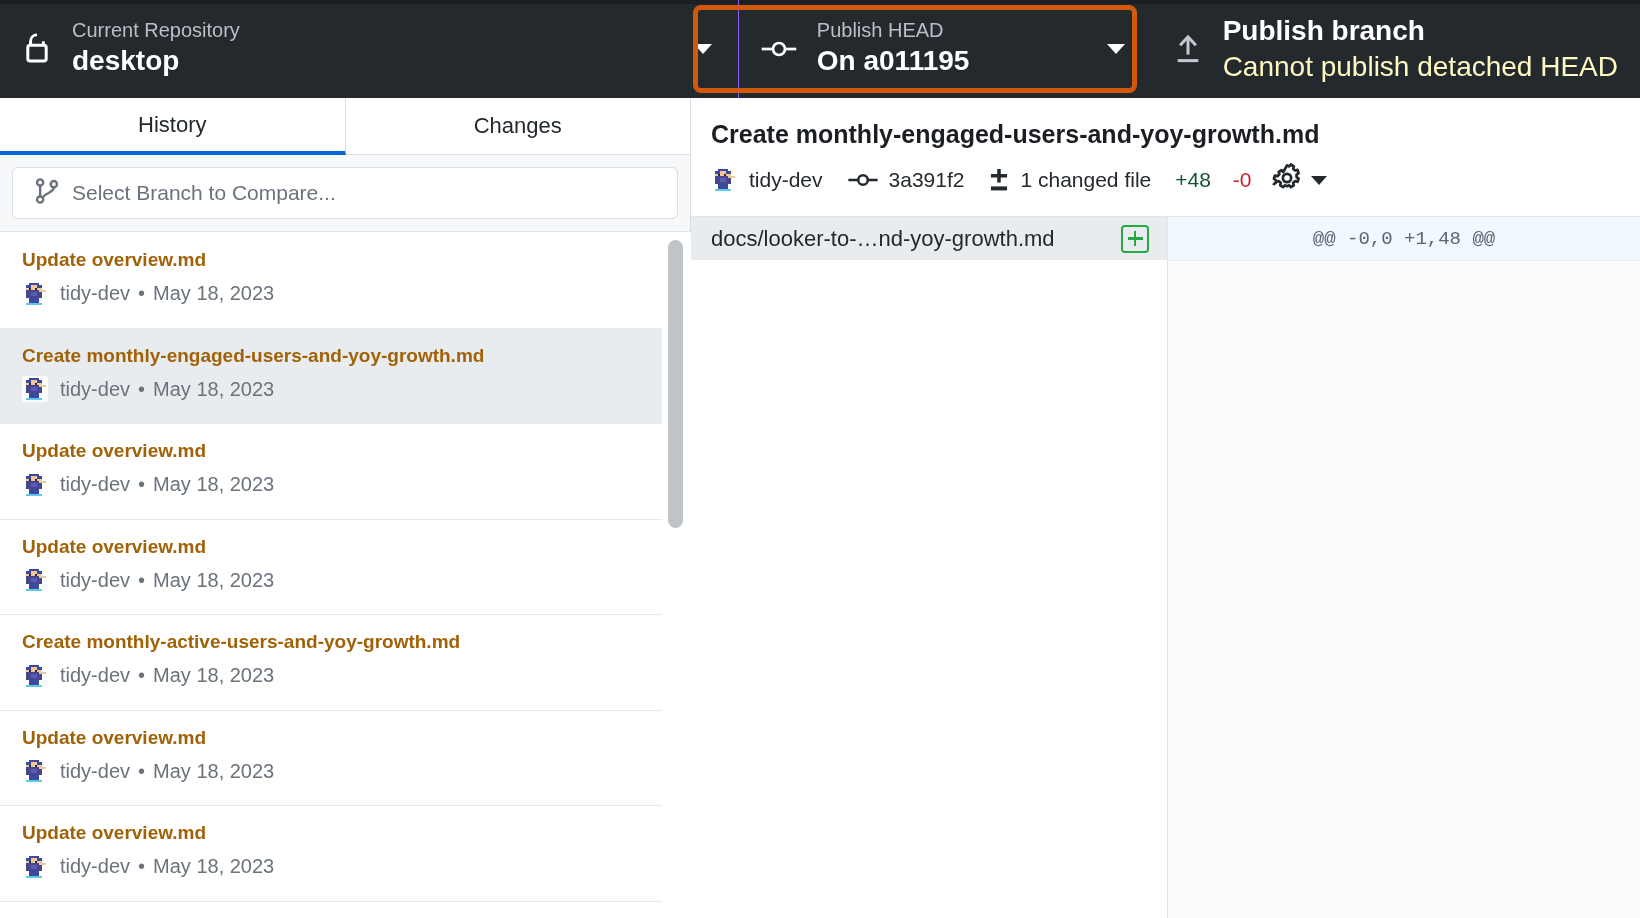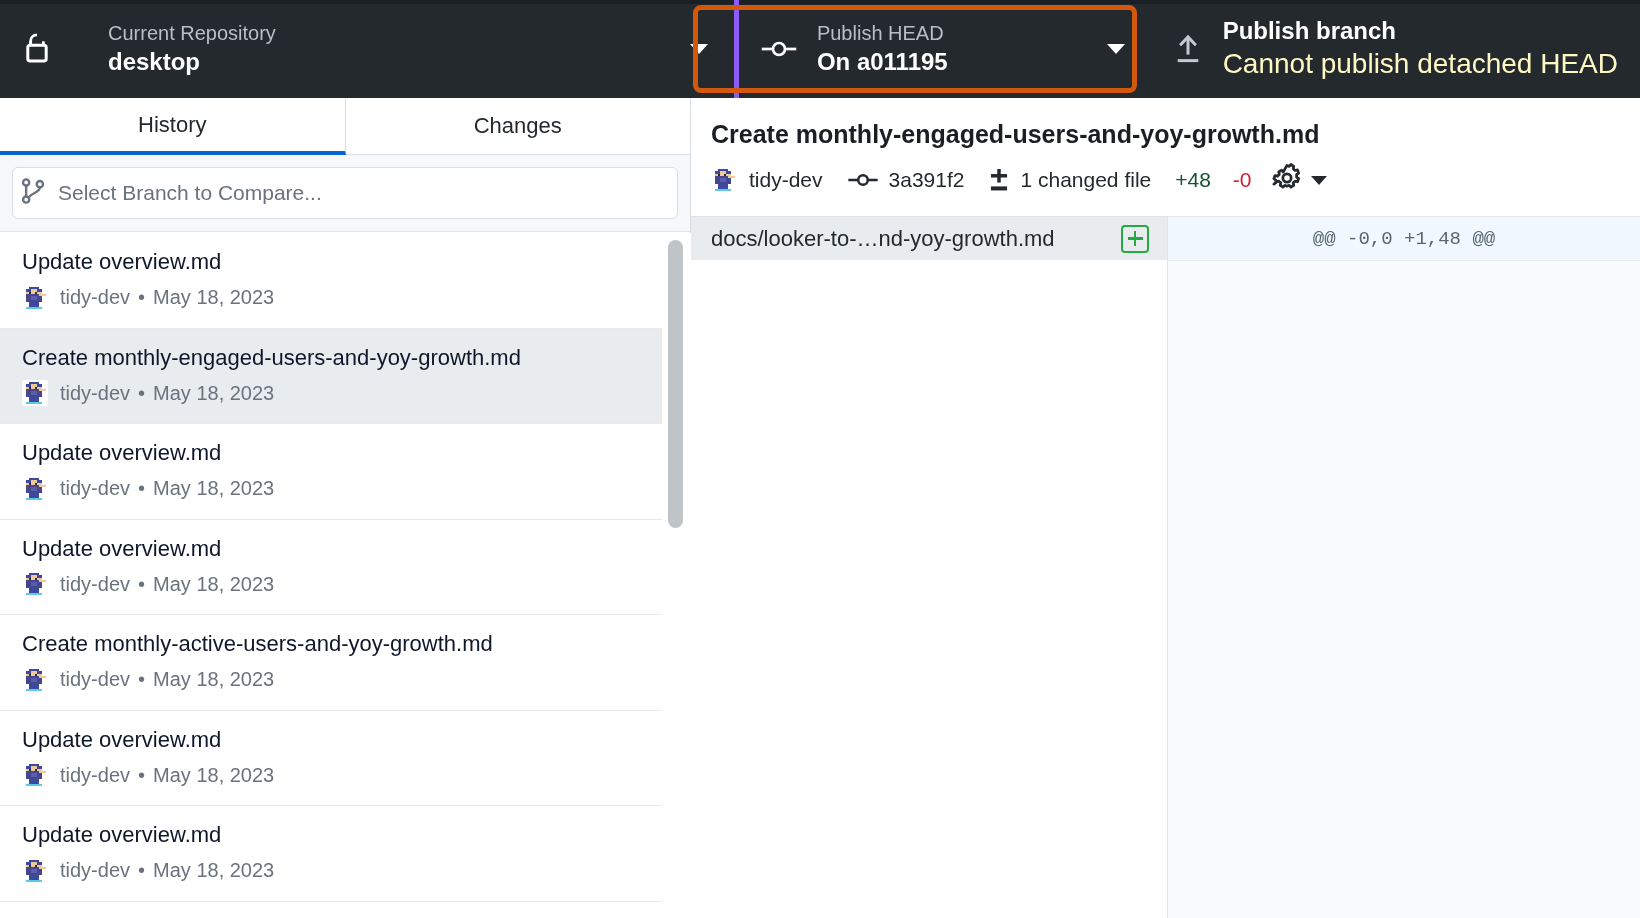--- a/index.html
+++ b/index.html
@@ -18,32 +18,32 @@
     display: flex; align-items: stretch;
   }
   .tb-strip { position:absolute; top:0; left:0; width:1640px; height:4px; background:#1b1f23; }
   .tb-btn {
     display: flex; align-items: center;
     position: relative;
     color: #fff;
     cursor: pointer;
     padding: 0 22px;
   }
-  .tb-repo { width: 807px; border-right: 5px solid #8b5cf6; gap: 36px; }
+  .tb-repo { width: 807px; border-right: 1px solid #8b5cf6; }
   .tb-branch { width: 448px; }
   .tb-publish { flex: 1; }
 
   .tb-icon { flex: 0 0 auto; margin-right: 20px; display:flex; align-items:center; justify-content:center; }
   .tb-text { display: flex; flex-direction: column; justify-content: center; min-width: 0; }
   .tb-label {
     font-size: 20px; color: #b9bfc5; line-height: 1.25;
     white-space: nowrap; overflow: hidden; text-overflow: ellipsis;
   }
   .tb-value {
-    font-size: 24px; font-weight: bold; color: #fff; line-height: 1.3;
+    font-size: 28px; font-weight: bold; color: #fff; line-height: 1.3;
     white-space: nowrap; overflow: hidden; text-overflow: ellipsis;
   }
   .tb-value.muted { font-weight: normal; color: #fef9c3; font-size: 28px; }
   .tb-caret {
     position: absolute; right: 26px; top: 50%; transform: translateY(-50%);
     width: 0; height: 0;
     border-left: 9px solid transparent; border-right: 9px solid transparent;
     border-top: 10px solid #fff;
   }
   .focus-ring {
@@ -72,40 +72,40 @@
   .tab.active { border-bottom: 4px solid #0366d6; }
 
   .compare-wrap {
     height: 77px; padding: 12px 12px 13px 12px;
     background: #f6f8fa;
     border-bottom: 1px solid #e1e4e8;
   }
   .compare-box {
     height: 52px; background: #fff;
     border: 1px solid #d8dee4; border-radius: 6px;
-    display: flex; align-items: center; padding: 0 8px;
+    display: flex; align-items: center; padding: 0 22px;
     cursor: text;
   }
   .compare-ph { font-size: 21px; color: #6a737d; margin-left: 13px; }
 
   
   .commit-list {
     position: absolute; top: 135px; left: 0;
     width: 691px; height: 783px;
     background: #fff; overflow: hidden;
   }
   .commit-list-inner { position: absolute; top: 0; left: 0; width: 662px; }
   .commit-row {
     height: 95.5px; padding: 15px 22px 0 22px;
     border-bottom: 1px solid #e6eaee;
     background: #fff; cursor: pointer;
   }
   .commit-row.selected { background: #e8ecef; }
   .commit-title {
-    font-size: 22px; font-weight: normal; color: #0f172a;
+    font-size: 19px; font-weight: bold; color: #a16207;
     line-height: 1.3; white-space: nowrap; overflow: hidden; text-overflow: ellipsis;
   }
   .commit-meta {
     margin-top: 8px; display: flex; align-items: center;
     font-size: 20px; color: #6a737d;
   }
   .avatar {
     width: 26px; height: 26px; margin-right: 12px; flex: 0 0 auto;
     border-radius: 3px; overflow: hidden;
   }

